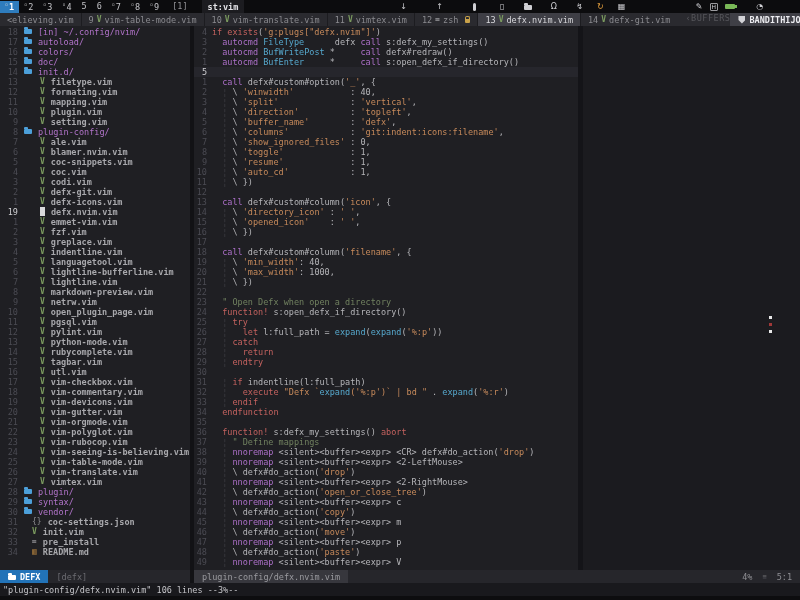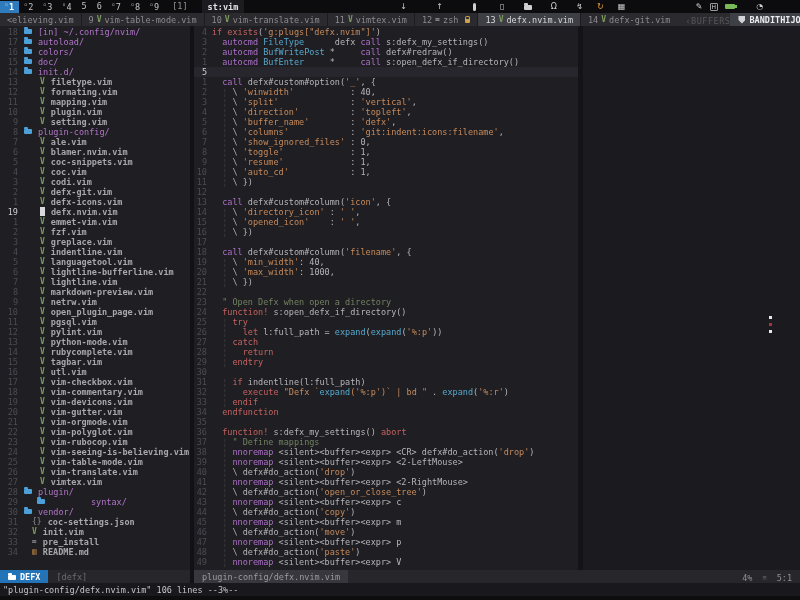--- a/index.html
+++ b/index.html
@@ -32,21 +32,21 @@
   .ic-battery{display:inline-block;width:10px;height:5px;background:#79b857;border-radius:1px;position:relative;margin-right:2px;}
   .ic-battery::after{content:"";position:absolute;right:-2px;top:1px;width:2px;height:3px;background:#79b857;}
   .ic-shield{display:inline-block;width:7px;height:8px;background:#d4d4d8;
     clip-path:polygon(0 0,100% 0,100% 55%,50% 100%,0 55%);}
   .ic-lock{display:inline-block;width:5px;height:4px;background:#c9a24a;border-radius:1px;position:relative;margin-left:4px;top:1px;}
   .ic-lock::before{content:"";position:absolute;top:-3px;left:0px;width:3px;height:3px;
     border:1px solid #c9a24a;border-bottom:none;border-radius:2px 2px 0 0;}
 
   
   #tabline{position:absolute;left:0;top:13px;width:800px;height:13px;background:#2a2a2f;
-    display:flex;align-items:flex-end;white-space:nowrap;}
+    display:flex;align-items:flex-start;white-space:nowrap;}
   .tab{display:inline-flex;align-items:center;gap:3px;padding:0 7px;height:13px;color:#8b8b90;
     border-left:1px solid #1c1c20;}
   .tab:first-child{border-left:none;}
   .tab.active{background:#3e3e45;color:#d8d8dc;}
   .tico-vim{color:#7c9c60;font-weight:bold;font-size:8px;}
   .tico-shell{color:#9a9a9e;font-size:8px;}
   #buffers-label{color:#56565b;margin-left:8px;letter-spacing:.5px;}
   #session-chip{margin-left:auto;background:#3f3f46;color:#ececf0;font-weight:bold;display:inline-flex;
     align-items:center;gap:4px;padding:0 8px;height:13px;}
 
@@ -84,21 +84,21 @@
 
   .dot{position:absolute;z-index:2;}
 
   
   #statusbar{position:absolute;left:0;top:570px;width:800px;height:13px;display:flex;background:#26262b;}
   #sb-left{width:190px;display:flex;align-items:center;flex:none;}
   .mode-chip{background:#2273b8;color:#ffffff;font-weight:bold;height:13px;display:inline-flex;
     align-items:center;gap:4px;padding:0 8px;}
   #sb-buffer{color:#6c6c72;margin-left:8px;}
   #sb-gap{width:4px;height:13px;background:#121215;flex:none;}
-  #sb-right{flex:1;display:flex;align-items:flex-end;}
+  #sb-right{flex:1;display:flex;align-items:center;}
   #sb-file{background:#37373d;color:#9a9a9f;height:13px;display:inline-flex;align-items:center;padding:0 8px;}
   #sb-meta{margin-left:auto;display:flex;align-items:center;gap:10px;margin-right:8px;color:#8f8f94;}
 
   
   #cmdline{position:absolute;left:0;top:583px;width:800px;height:13px;background:#19191d;color:#c6c6ca;
     display:flex;align-items:center;padding-left:3px;}
   #bottomstrip{position:absolute;left:0;top:596px;width:800px;height:4px;background:#0d0d0f;}
 </style>
 </head>
 <body>
@@ -390,21 +390,21 @@
       <div class="trow">
         <span class="lnum">27</span>
         <span class="tcont" style="margin-left: 22px;"><span class="tico-v ticon">V</span><span class="tlabel file">vimtex.vim</span></span>
       </div>
       <div class="trow">
         <span class="lnum">28</span>
         <span class="tcont" style="margin-left: 6px;"><span class="ic-folder ticon"></span><span class="tlabel dir">plugin/</span></span>
       </div>
       <div class="trow">
         <span class="lnum">29</span>
-        <span class="tcont" style="margin-left: 19px; gap: 40px;"><span class="ic-folder ticon"></span><span class="tlabel dir">syntax/</span></span>
+        <span class="tcont" style="margin-left: 6px;"><span class="ic-folder ticon"></span><span class="tlabel dir">syntax/</span></span>
       </div>
       <div class="trow">
         <span class="lnum">30</span>
         <span class="tcont" style="margin-left: 6px;"><span class="ic-folder ticon"></span><span class="tlabel dir">vendor/</span></span>
       </div>
       <div class="trow">
         <span class="lnum">31</span>
         <span class="tcont" style="margin-left: 14px;"><span class="tico-brace ticon">{}</span><span class="tlabel file">coc-settings.json</span></span>
       </div>
       <div class="trow">

